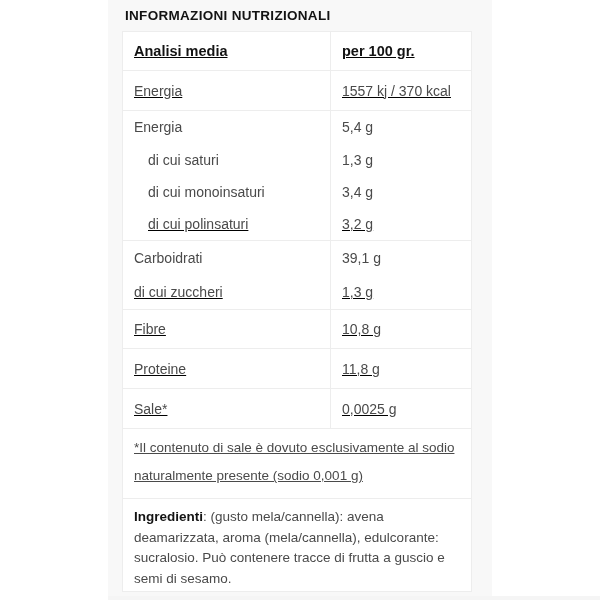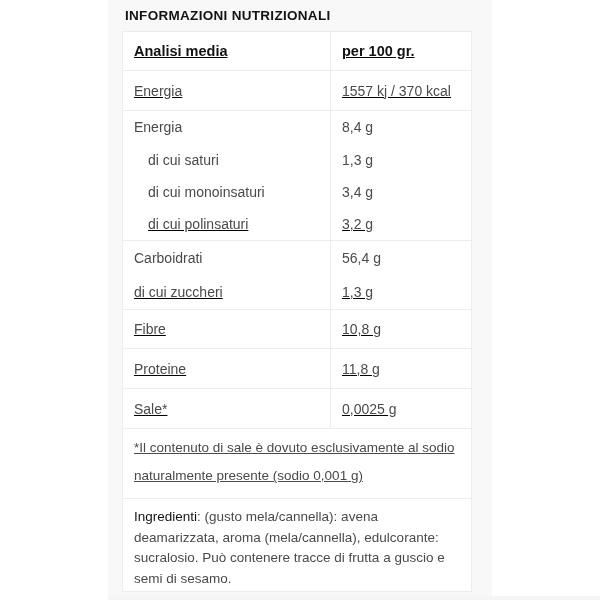--- a/index.html
+++ b/index.html
@@ -46,21 +46,21 @@
   .fullrow{
     display:block; background:var(--cell-bg);
     padding:5px 11px 0 11px; height:70px;
     font-size:13.5px; line-height:28px; color:var(--text); overflow:hidden;
   }
   .ingrow{
     display:block; background:var(--cell-bg);
     padding:8px 11px 0 11px; height:92px;
     font-size:13.5px; line-height:20.5px; color:var(--text); overflow:hidden;
   }
-  .ingrow .ing-label{font-weight:400; color:var(--heading);}
+  .ingrow .ing-label{font-weight:700; color:var(--heading);}
 </style>
 </head>
 <body>
 
 <div class="panel">
 
   <div class="panel-title">INFORMAZIONI NUTRIZIONALI</div>
 
   <div class="ntable">
 
@@ -69,38 +69,38 @@
       <div class="rcell">per 100 gr.</div>
     </div>
 
     <div class="trow bb h40">
       <div class="lcell">Energia</div>
       <div class="rcell">1557 kj / 370 kcal</div>
     </div>
 
     <div class="trow hg4">
       <div class="lcell">Energia</div>
-      <div class="rcell">8,4 g</div>
+      <div class="rcell">5,4 g</div>
     </div>
     <div class="trow indent hg4">
       <div class="lcell">di cui saturi</div>
       <div class="rcell">1,3 g</div>
     </div>
     <div class="trow indent hg4">
       <div class="lcell">di cui monoinsaturi</div>
       <div class="rcell">3,4 g</div>
     </div>
     <div class="trow indent bb hg4">
       <div class="lcell">di cui polinsaturi</div>
       <div class="rcell">3,2 g</div>
     </div>
 
     <div class="trow hg2">
       <div class="lcell">Carboidrati</div>
-      <div class="rcell">56,4 g</div>
+      <div class="rcell">39,1 g</div>
     </div>
     <div class="trow bb hg2">
       <div class="lcell">di cui zuccheri</div>
       <div class="rcell">1,3 g</div>
     </div>
 
     <div class="trow bb h39">
       <div class="lcell">Fibre</div>
       <div class="rcell">10,8 g</div>
     </div>

